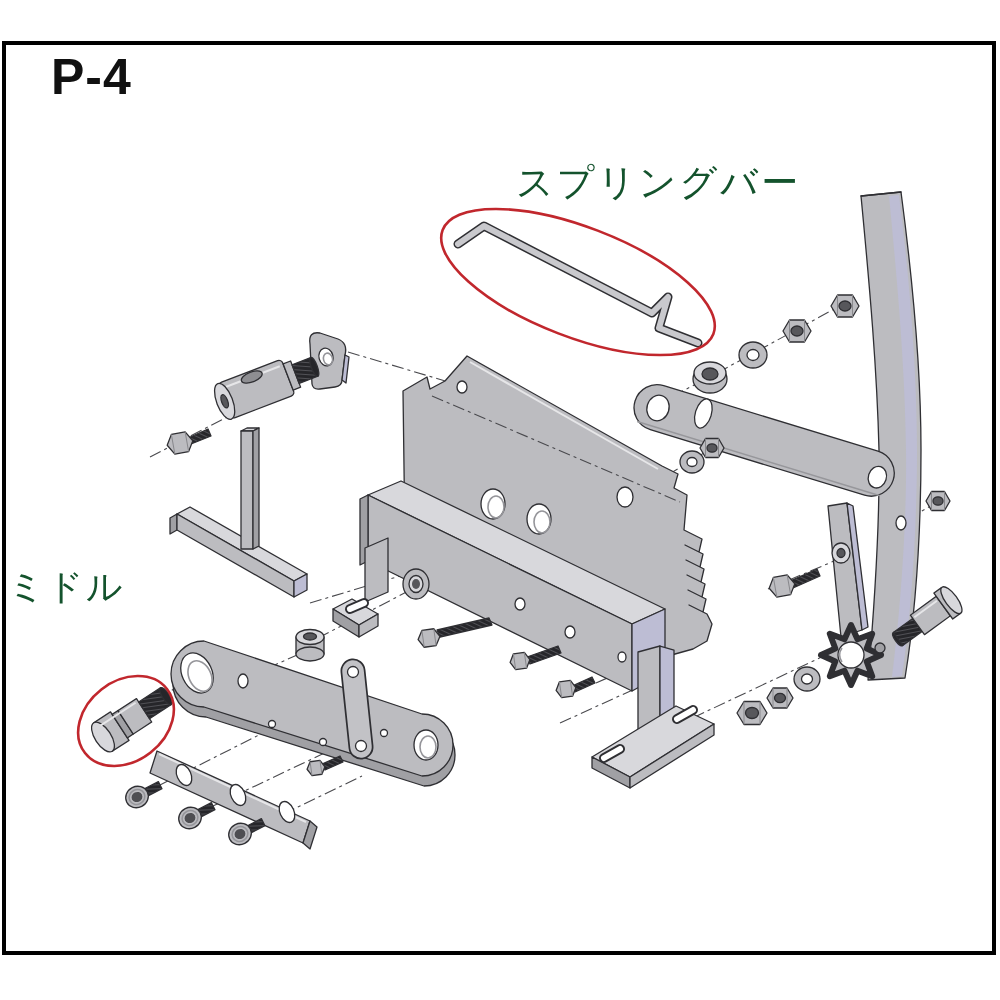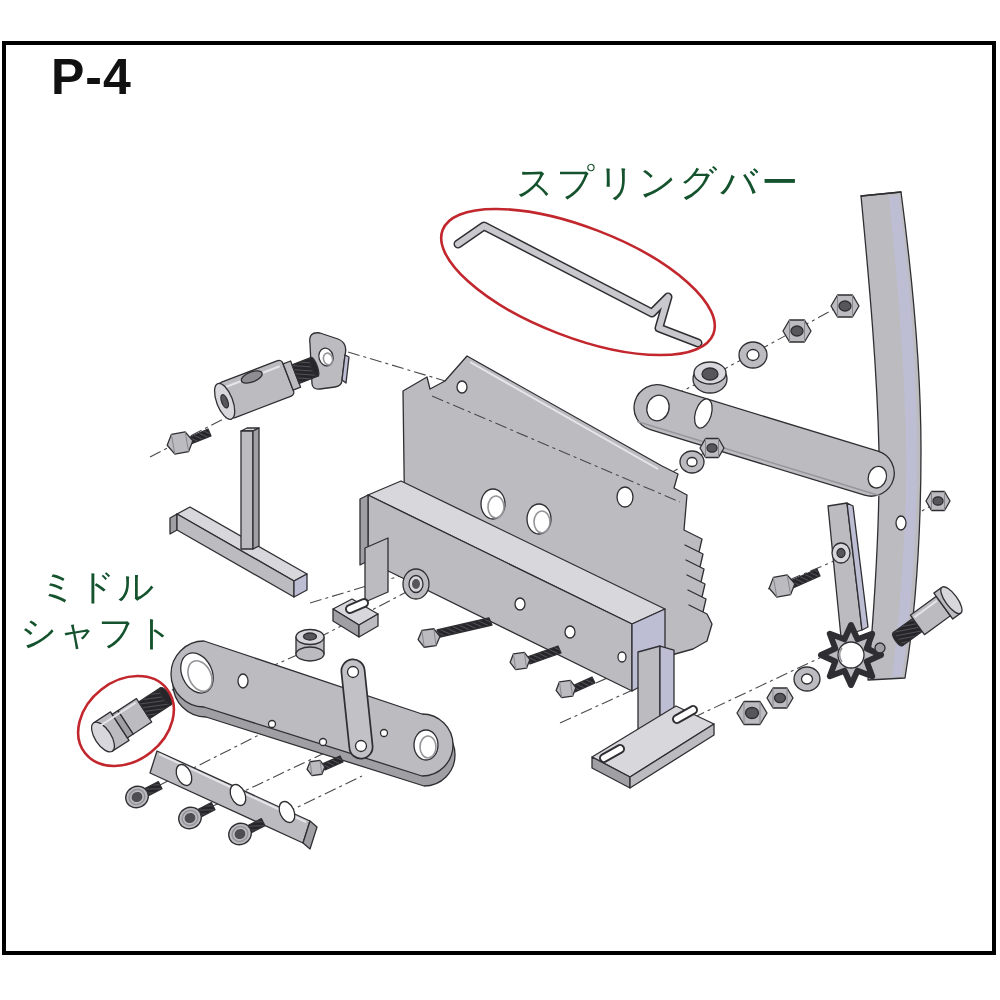--- a/index.html
+++ b/index.html
@@ -6,21 +6,21 @@
     --highlight:#c1272d; --part_fill:#bcbcc0; --part_light:#d8d8dc; --part_shadow:#a0a0a4;
     --part_lavender:#bdbdd4; --outline:#2f2f33; --thread_dark:#26262a; --background:#ffffff; --frame_border:#000000;
   }
   html,body{margin:0;padding:0;}
   body{width:1000px;height:1000px;background:var(--background);position:relative;overflow:hidden;
        font-family:"Liberation Sans","DejaVu Sans",sans-serif;color:#111;}
   .frame{position:absolute;left:2px;top:41px;width:994px;height:914px;border:4px solid var(--frame_border);box-sizing:border-box;background:#fff;}
   .title-code{position:absolute;left:27px;top:48px;font-size:50px;font-weight:600;letter-spacing:1px;color:#111;margin-left:24px;}
   .label{position:absolute;color:#14532d;}
   .label-spring{left:516px;top:158px;font-size:37px;letter-spacing:3px;white-space:nowrap;}
-  .label-middle{left:8px;top:564px;width:180px;text-align:center;font-size:36px;line-height:46px;letter-spacing:2px;}
+  .label-middle{left:8px;top:564px;width:180px;text-align:left;font-size:36px;line-height:46px;letter-spacing:2px;}
   svg{position:absolute;left:0;top:0;}
   .ol{stroke:var(--outline);stroke-width:1.3;stroke-linejoin:round;stroke-linecap:round;}
   .f-part{fill:var(--part_fill);} .f-light{fill:var(--part_light);} .f-shadow{fill:var(--part_shadow);}
   .f-lav{fill:var(--part_lavender);} .f-white{fill:#ffffff;} .f-hole{fill:#57575b;} .f-thread{fill:var(--thread_dark);}
   .dash{stroke:#4a4a4e;stroke-width:1.1;fill:none;stroke-dasharray:12 4 3 4;}
   .red{stroke:var(--highlight);stroke-width:2.6;fill:none;}
   .wire-out{stroke:var(--outline);stroke-width:9;fill:none;stroke-linejoin:round;stroke-linecap:round;}
   .wire-in{stroke:#c9c9cd;stroke-width:6;fill:none;stroke-linejoin:round;stroke-linecap:round;}
   .facet{stroke:#88888c;fill:none;stroke-width:1;}
   .hl{stroke:#e6e6e8;stroke-width:2;fill:none;}
@@ -30,21 +30,20 @@
 <body>
 
 <div class="frame"></div>
 
 <div class="title-code">P-4</div>
 
 <div class="label label-spring">スプリングバー</div>
 
 <div class="label label-middle">
   <div>ミドル</div>
-  <div>シャフト</div>
 </div>
 
 <svg width="1000" height="1000" viewBox="0 0 1000 1000">
   <defs>
     <pattern id="thread" patternUnits="userSpaceOnUse" width="4" height="10" patternTransform="rotate(115)">
       <rect width="4" height="10" fill="#26262a"></rect>
       <line x1="0" y1="0" x2="0" y2="10" stroke="#6e6e74" stroke-width="1.2"></line>
     </pattern>
   </defs>
 

